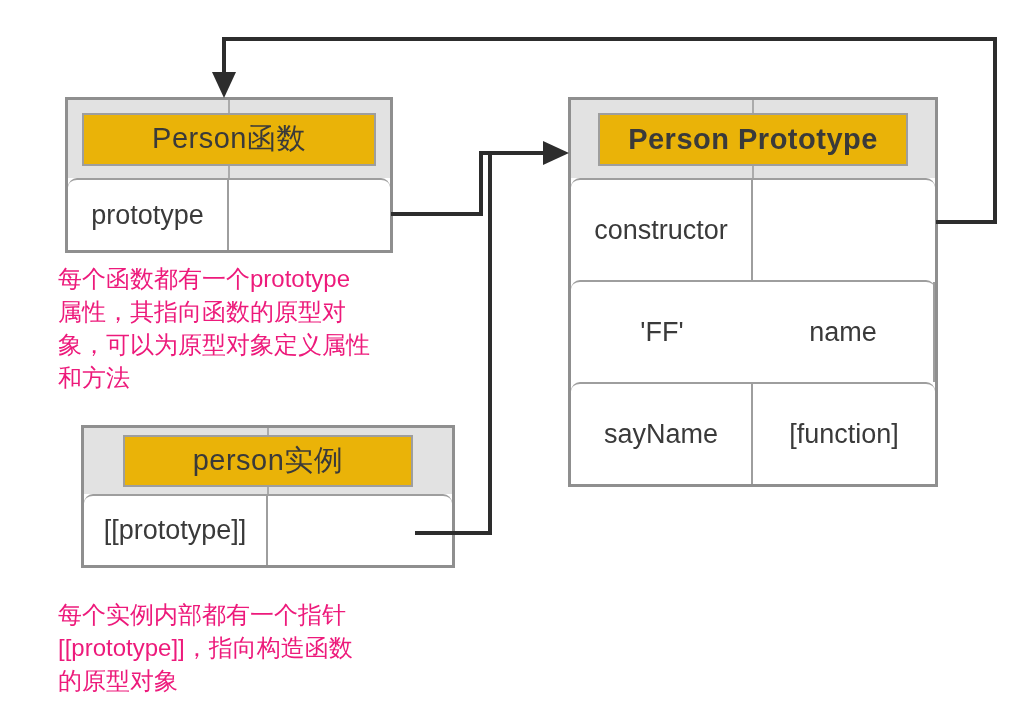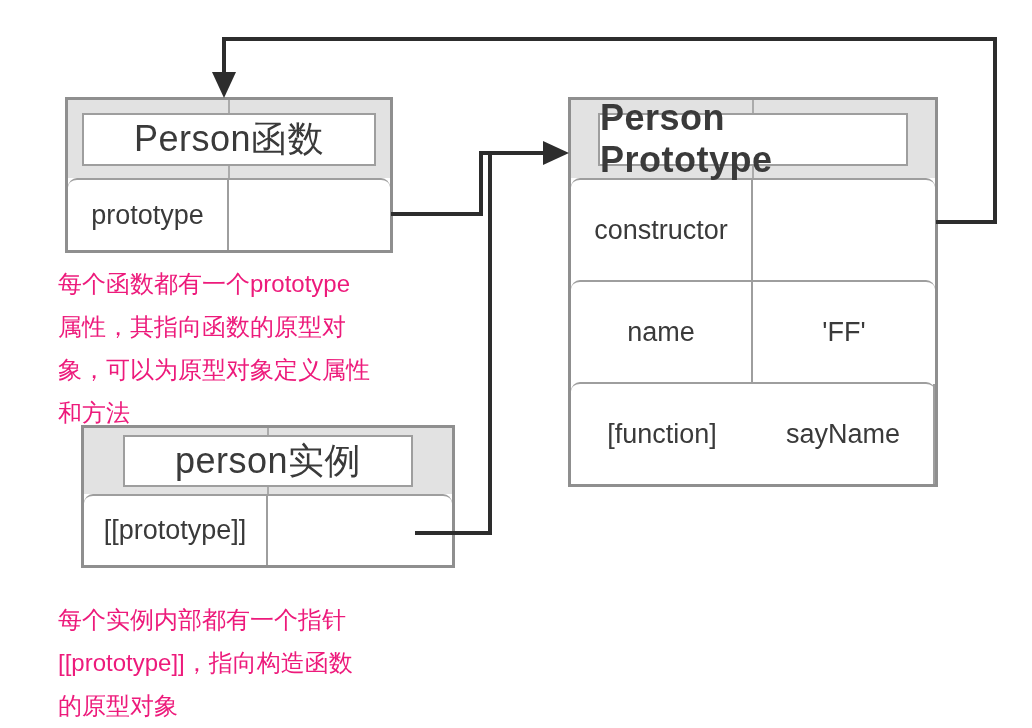--- a/index.html
+++ b/index.html
@@ -26,44 +26,44 @@
   }
   .obj-header{
     position:relative;background:var(--header-fill);
     display:flex;align-items:center;justify-content:center;flex:0 0 auto;
   }
   .header-divider{
     position:absolute;top:0;bottom:0;left:50%;width:2px;margin-left:-1px;
     background:#ABABAB;
   }
   .title-box{
-    position:relative;background:#ffffff;border:2px solid var(--cell-border);
+    position:relative;background:#eab308;border:2px solid var(--cell-border);
     display:flex;align-items:center;justify-content:center;
-    font-size:36px;letter-spacing:0.5px;
+    font-size:29px;letter-spacing:0.5px;
   }
   .obj-row{flex:1;display:flex;border-top:2px solid var(--cell-border);box-sizing:border-box;border-radius:9px;}
   .cell{display:flex;align-items:center;justify-content:center;font-size:27px;box-sizing:border-box;}
   .cell-key{width:50%;border-right:2px solid var(--cell-border);}
   .cell-val{flex:1;}
 
   #t-func{left:65px;top:97px;width:328px;height:156px;}
   #t-func .obj-header{height:78px;}
   #t-func .title-box{width:290px;height:49px;}
 
   #t-proto{left:568px;top:97px;width:370px;height:390px;}
   #t-proto .obj-header{height:78px;font-weight:bold;}
   #t-proto .title-box{width:306px;height:49px;}
 
   #t-inst{left:43px;top:425px;width:374px;height:143px;margin-left:38px;}
   #t-inst .obj-header{height:66px;}
   #t-inst .title-box{width:286px;height:48px;}
 
   .note{
     position:absolute;z-index:2;color:var(--pink);
-    font-size:24px;line-height:43px;white-space:pre-line;
+    font-size:24px;line-height:33px;white-space:pre-line;
   }
   #note-func{left:58px;top:262px;width:360px;}
   #note-inst{left:58px;top:598px;width:360px;}
 </style>
 </head>
 <body>
 
 <div id="canvas">
 
   <svg class="arrows" width="1032" height="728" viewBox="0 0 1032 728">
@@ -97,26 +97,26 @@
   <div class="obj-table" id="t-proto">
     <div class="obj-header">
       <div class="header-divider"></div>
       <div class="title-box">Person Prototype</div>
     </div>
     <div class="obj-row">
       <div class="cell cell-key">constructor</div>
       <div class="cell cell-val"></div>
     </div>
     <div class="obj-row">
+      <div class="cell cell-val">'FF'</div>
       <div class="cell cell-key">name</div>
-      <div class="cell cell-val">'FF'</div>
     </div>
     <div class="obj-row">
+      <div class="cell cell-key">sayName</div>
       <div class="cell cell-val">[function]</div>
-      <div class="cell cell-key">sayName</div>
     </div>
   </div>
 
   <div class="obj-table" id="t-inst">
     <div class="obj-header">
       <div class="header-divider"></div>
       <div class="title-box">person实例</div>
     </div>
     <div class="obj-row">
       <div class="cell cell-key">[[prototype]]</div>

